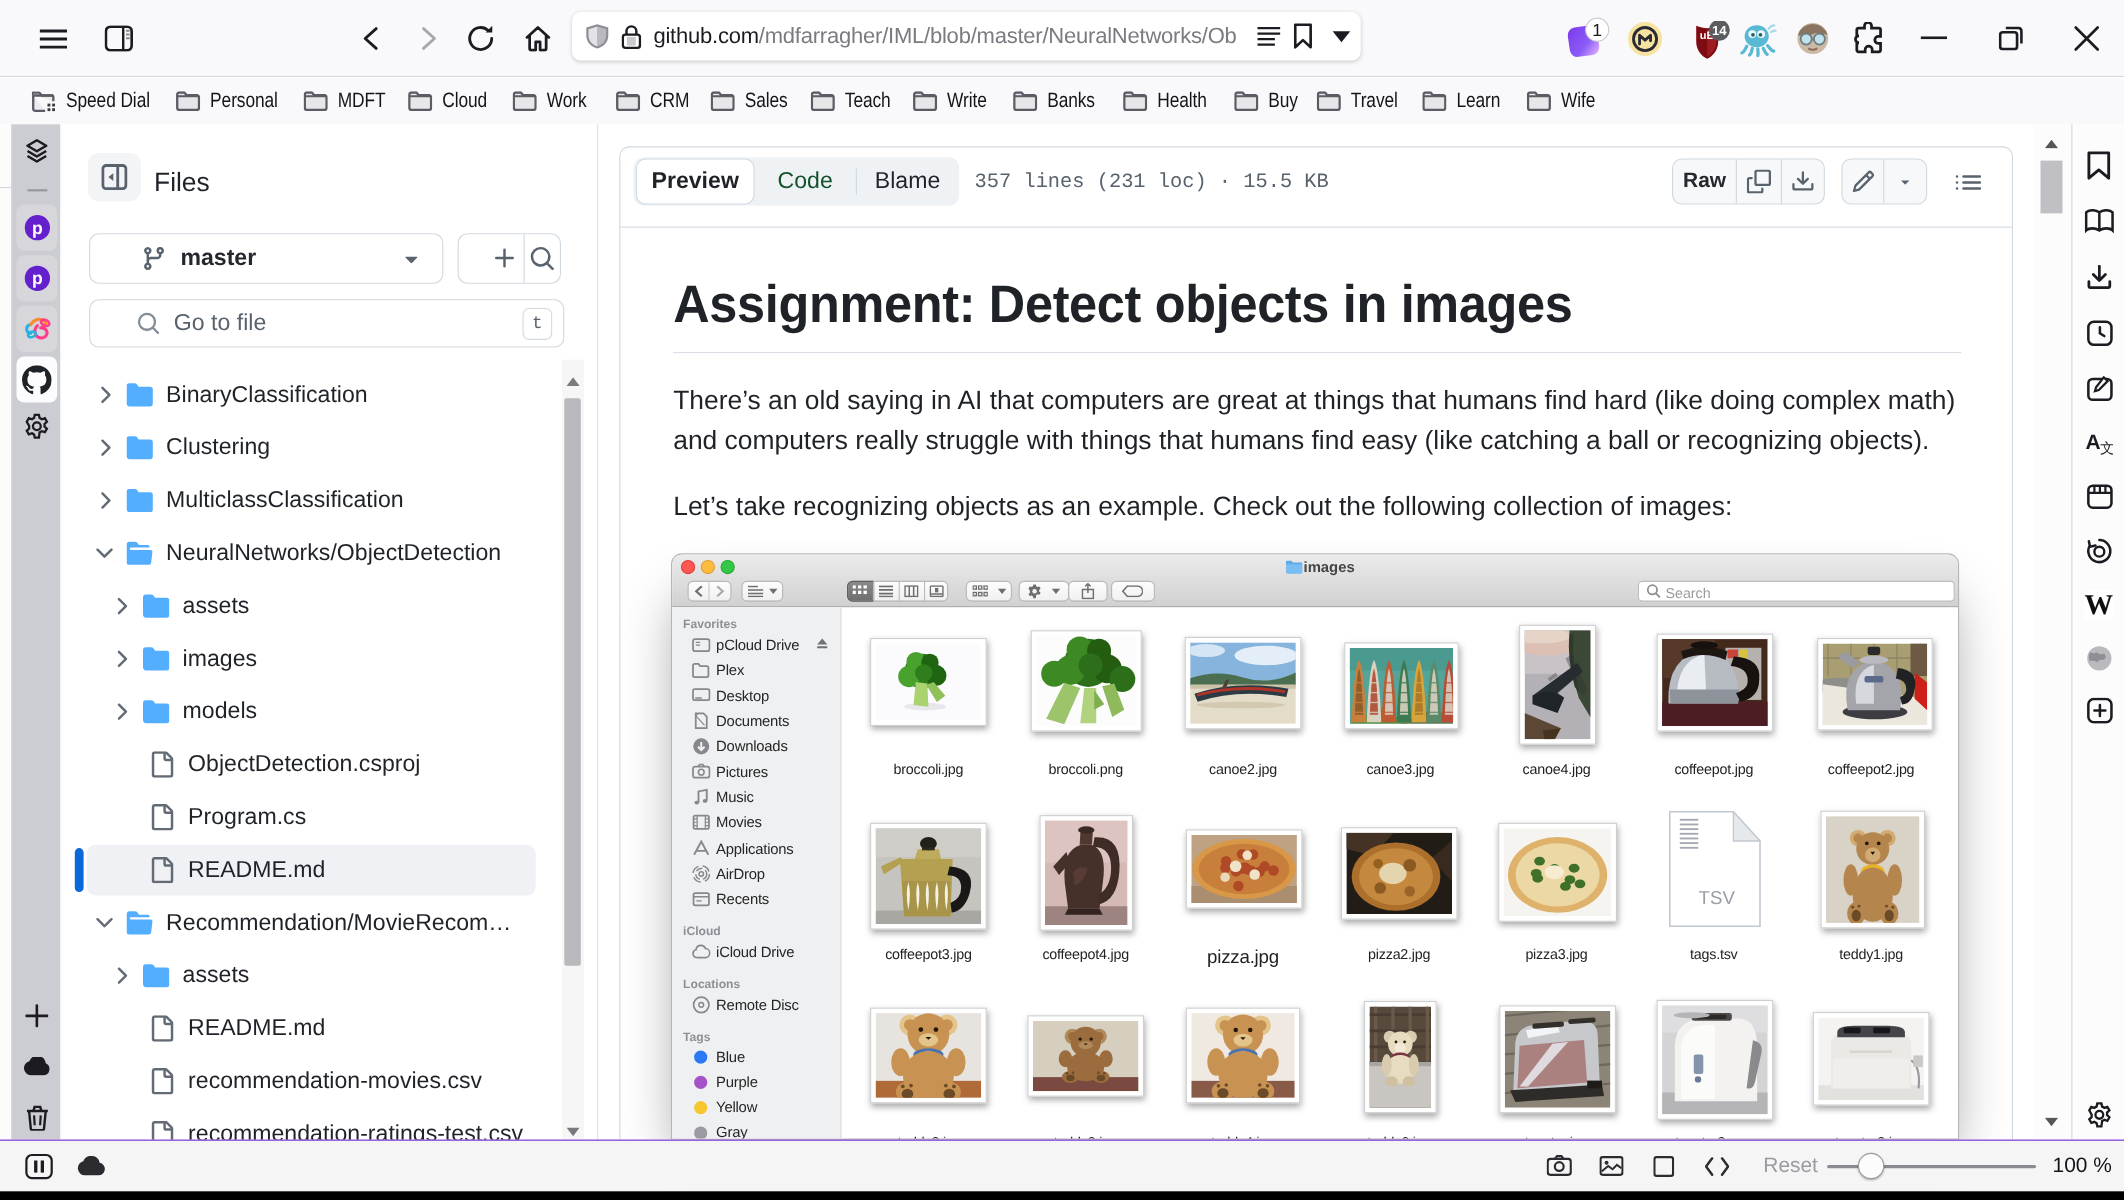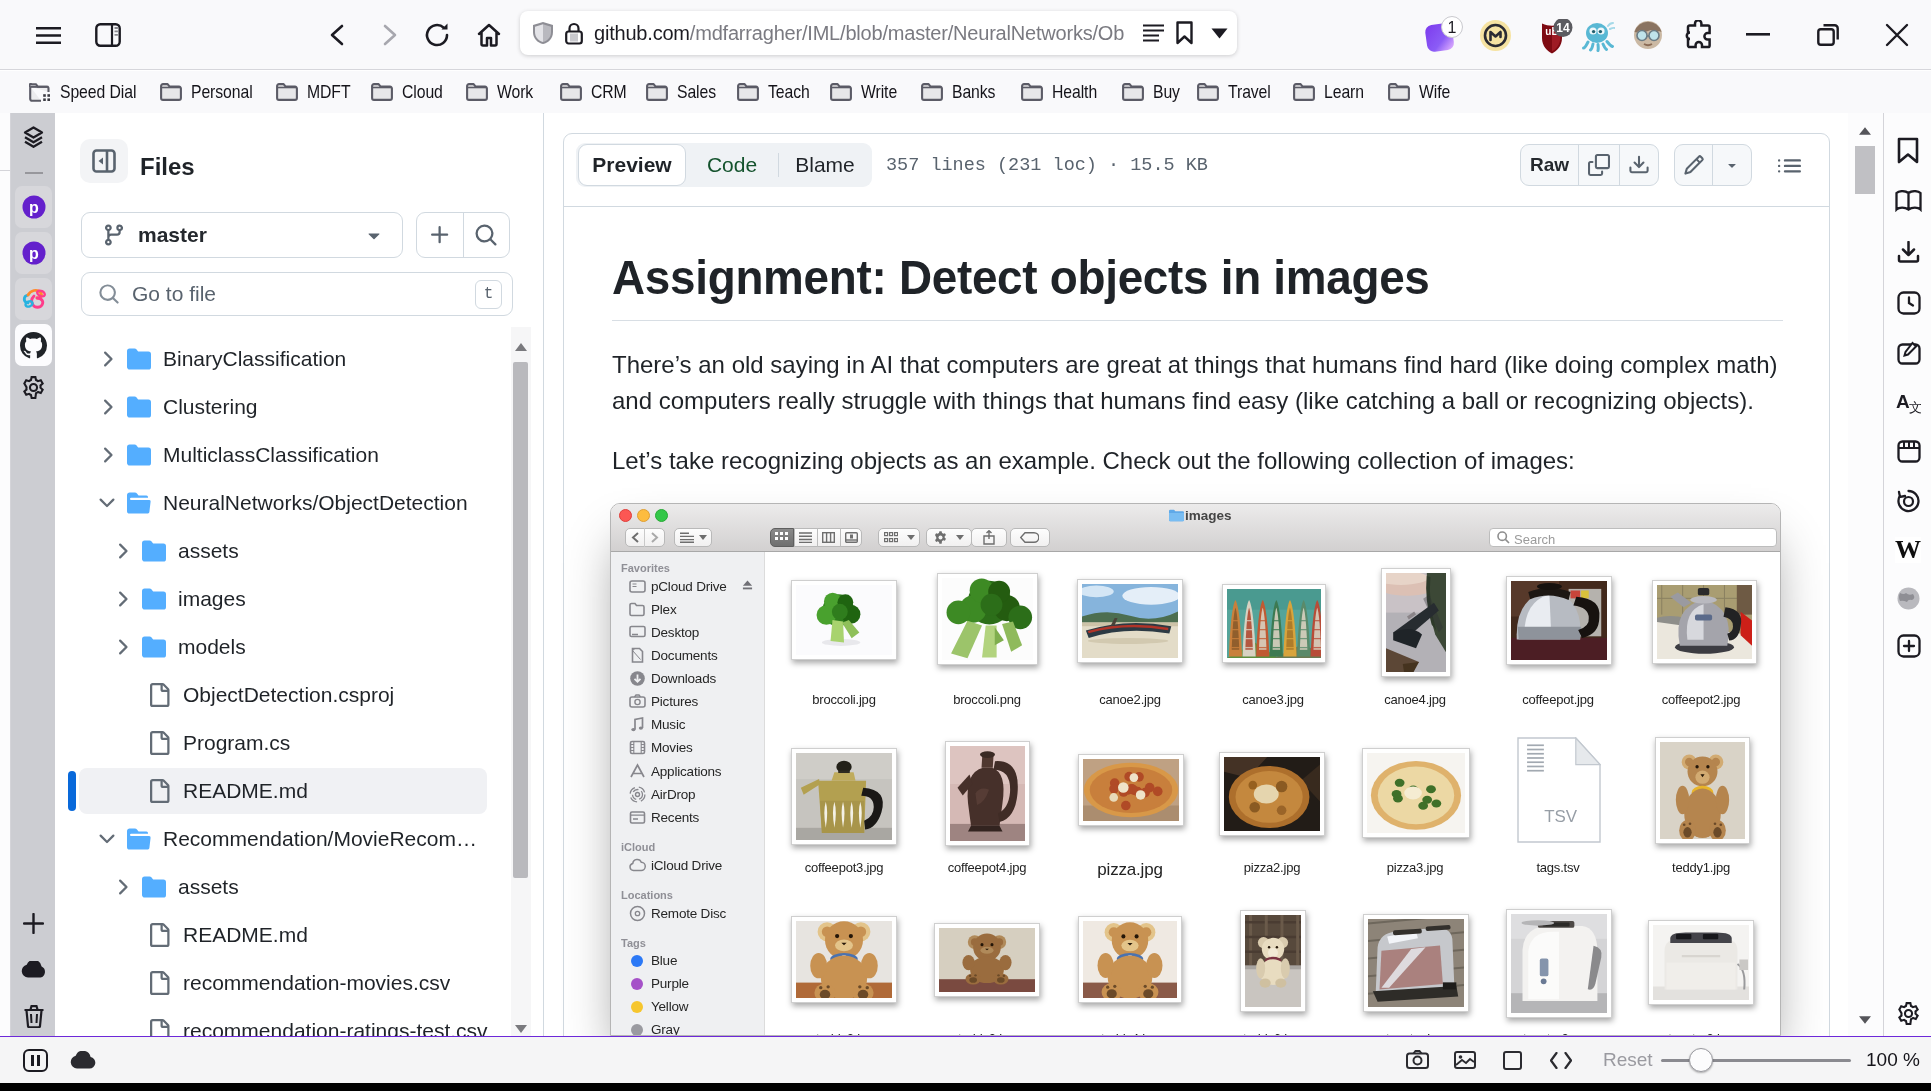--- a/index.html
+++ b/index.html
@@ -325,35 +325,35 @@
         <path d="M7 16.5 a6.5 6.5 0 0 1 -1.3-12.8 A7.8 7.8 0 0 1 20.6 5.6 A5.8 5.8 0 0 1 19.5 16.5 Z" fill="#1c1b22"></path>
       </svg>
   <svg class="abs" style="left:13px;top:892px" width="20" height="23" viewBox="0 0 20 23">
     <path d="M2.5 5.5 L4 21 a1.6 1.6 0 0 0 1.6 1.4 h8.8 A1.6 1.6 0 0 0 16 21 L17.5 5.5" fill="none" stroke="#1c1b22" stroke-width="2.2"></path>
     <path d="M0.5 5 h19 M6.5 4.5 L7.5 1.2 h5 L13.5 4.5" fill="none" stroke="#1c1b22" stroke-width="2.2"></path>
     <path d="M7 9 l.5 9 M13 9 l-.5 9" stroke="#1c1b22" stroke-width="2"></path>
   </svg>
 </div>
 
 <style>
-  .trow { position:absolute; left:0; width:489px; height:48px; display:flex; align-items:center; font-size:21px; color:#1f2328;padding-left:12px; }
+  .trow { position:absolute; left:0; width:489px; height:48px; display:flex; align-items:center; font-size:21px; color:#1f2328; }
   .trow svg { flex:none; }
   .chev { margin-right:8px; }
   .tlabel { margin-left:12px; white-space:nowrap; overflow:hidden; }
-  .gbtn { position:absolute; border:1px solid #d1d9e0; border-radius:9px; background:#fff; display:flex; align-items:center; }
+  .gbtn { position:absolute; border:1px solid #d1d9e0; border-radius:9px; background:#fff; display:flex; align-items:center;padding-left:26px; }
 </style>
 <div id="files">
   <div class="abs" style="left:25px;top:26px;width:48px;height:44px;border-radius:10px;background:#f3f4f6;display:flex;align-items:center;justify-content:center">
     <svg width="24" height="24" viewBox="0 0 24 24">
           <rect x="1.5" y="1.5" width="21" height="21" rx="3" fill="none" stroke="#59636e" stroke-width="2.6"></rect>
           <path d="M15 2v20" stroke="#59636e" stroke-width="2.6"></path>
           <path d="M11 8.5 L6.5 12 L11 15.5 Z" fill="#59636e"></path>
         </svg>
   </div>
-  <div class="abs" style="left:85px;top:40px;font-size:24px;font-weight:700;color:#1f2328">Files</div>
+  <div class="abs" style="left:85px;top:40px;font-size:24px;font-weight:400;color:#1f2328">Files</div>
 
   <div class="gbtn" style="left:26px;top:99px;width:322px;height:46px">
     <svg style="margin-left:20px" width="24" height="24" viewBox="0 0 16 16" fill="#59636e">
           <path d="M9.5 3.25a2.25 2.25 0 1 1 3 2.122V6A2.5 2.5 0 0 1 10 8.5H6a1 1 0 0 0-1 1v1.128a2.251 2.251 0 1 1-1.5 0V5.372a2.25 2.25 0 1 1 1.5 0v1.836A2.493 2.493 0 0 1 6 7h4a1 1 0 0 0 1-1v-.628A2.25 2.25 0 0 1 9.5 3.25Zm-6 0a.75.75 0 1 0 1.5 0 .75.75 0 0 0-1.5 0Zm8.25-.75a.75.75 0 1 0 0 1.5.75.75 0 0 0 0-1.5ZM4.25 12a.75.75 0 1 0 0 1.5.75.75 0 0 0 0-1.5Z"></path>
         </svg>
     <span style="margin-left:12px;font-size:21px;font-weight:600;color:#25292e">master</span>
     <svg style="margin-left:auto;margin-right:16px" width="24" height="24" viewBox="0 0 16 16" fill="#59636e">
           <path d="m4.427 7.427 3.396 3.396a.25.25 0 0 0 .354 0l3.396-3.396A.25.25 0 0 0 11.396 7H4.604a.25.25 0 0 0-.177.427Z"></path>
         </svg>
   </div>

